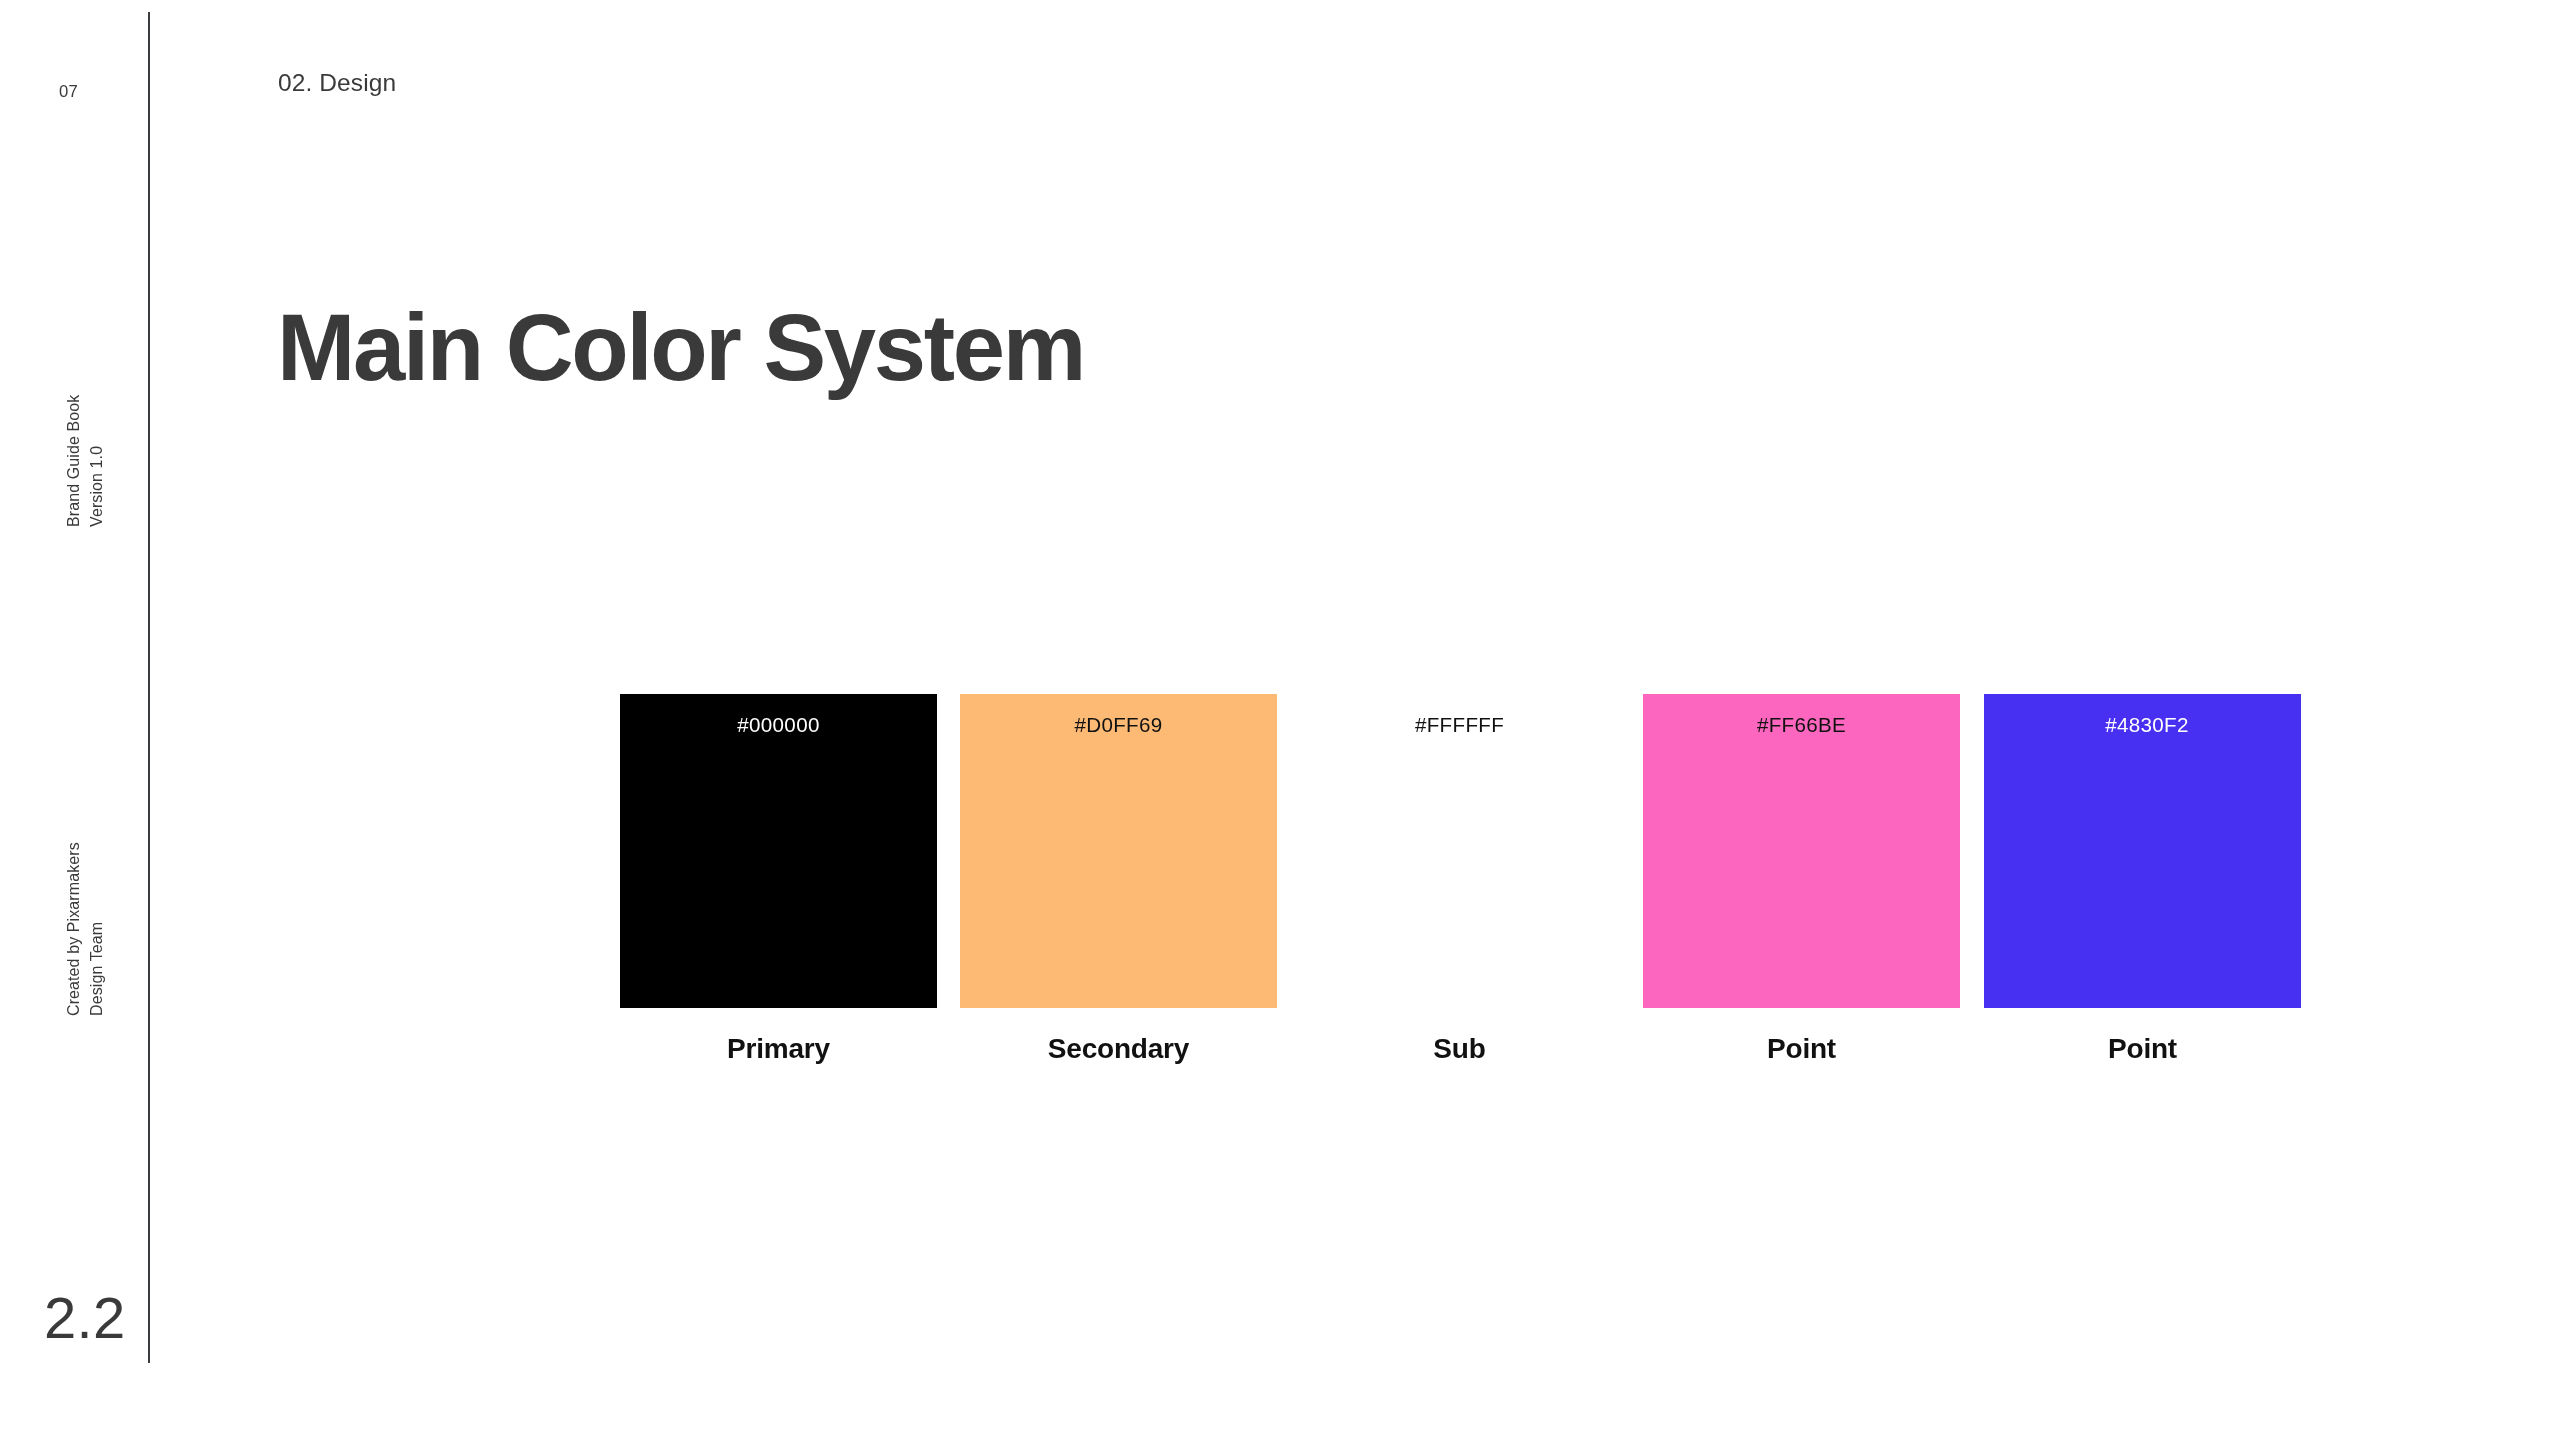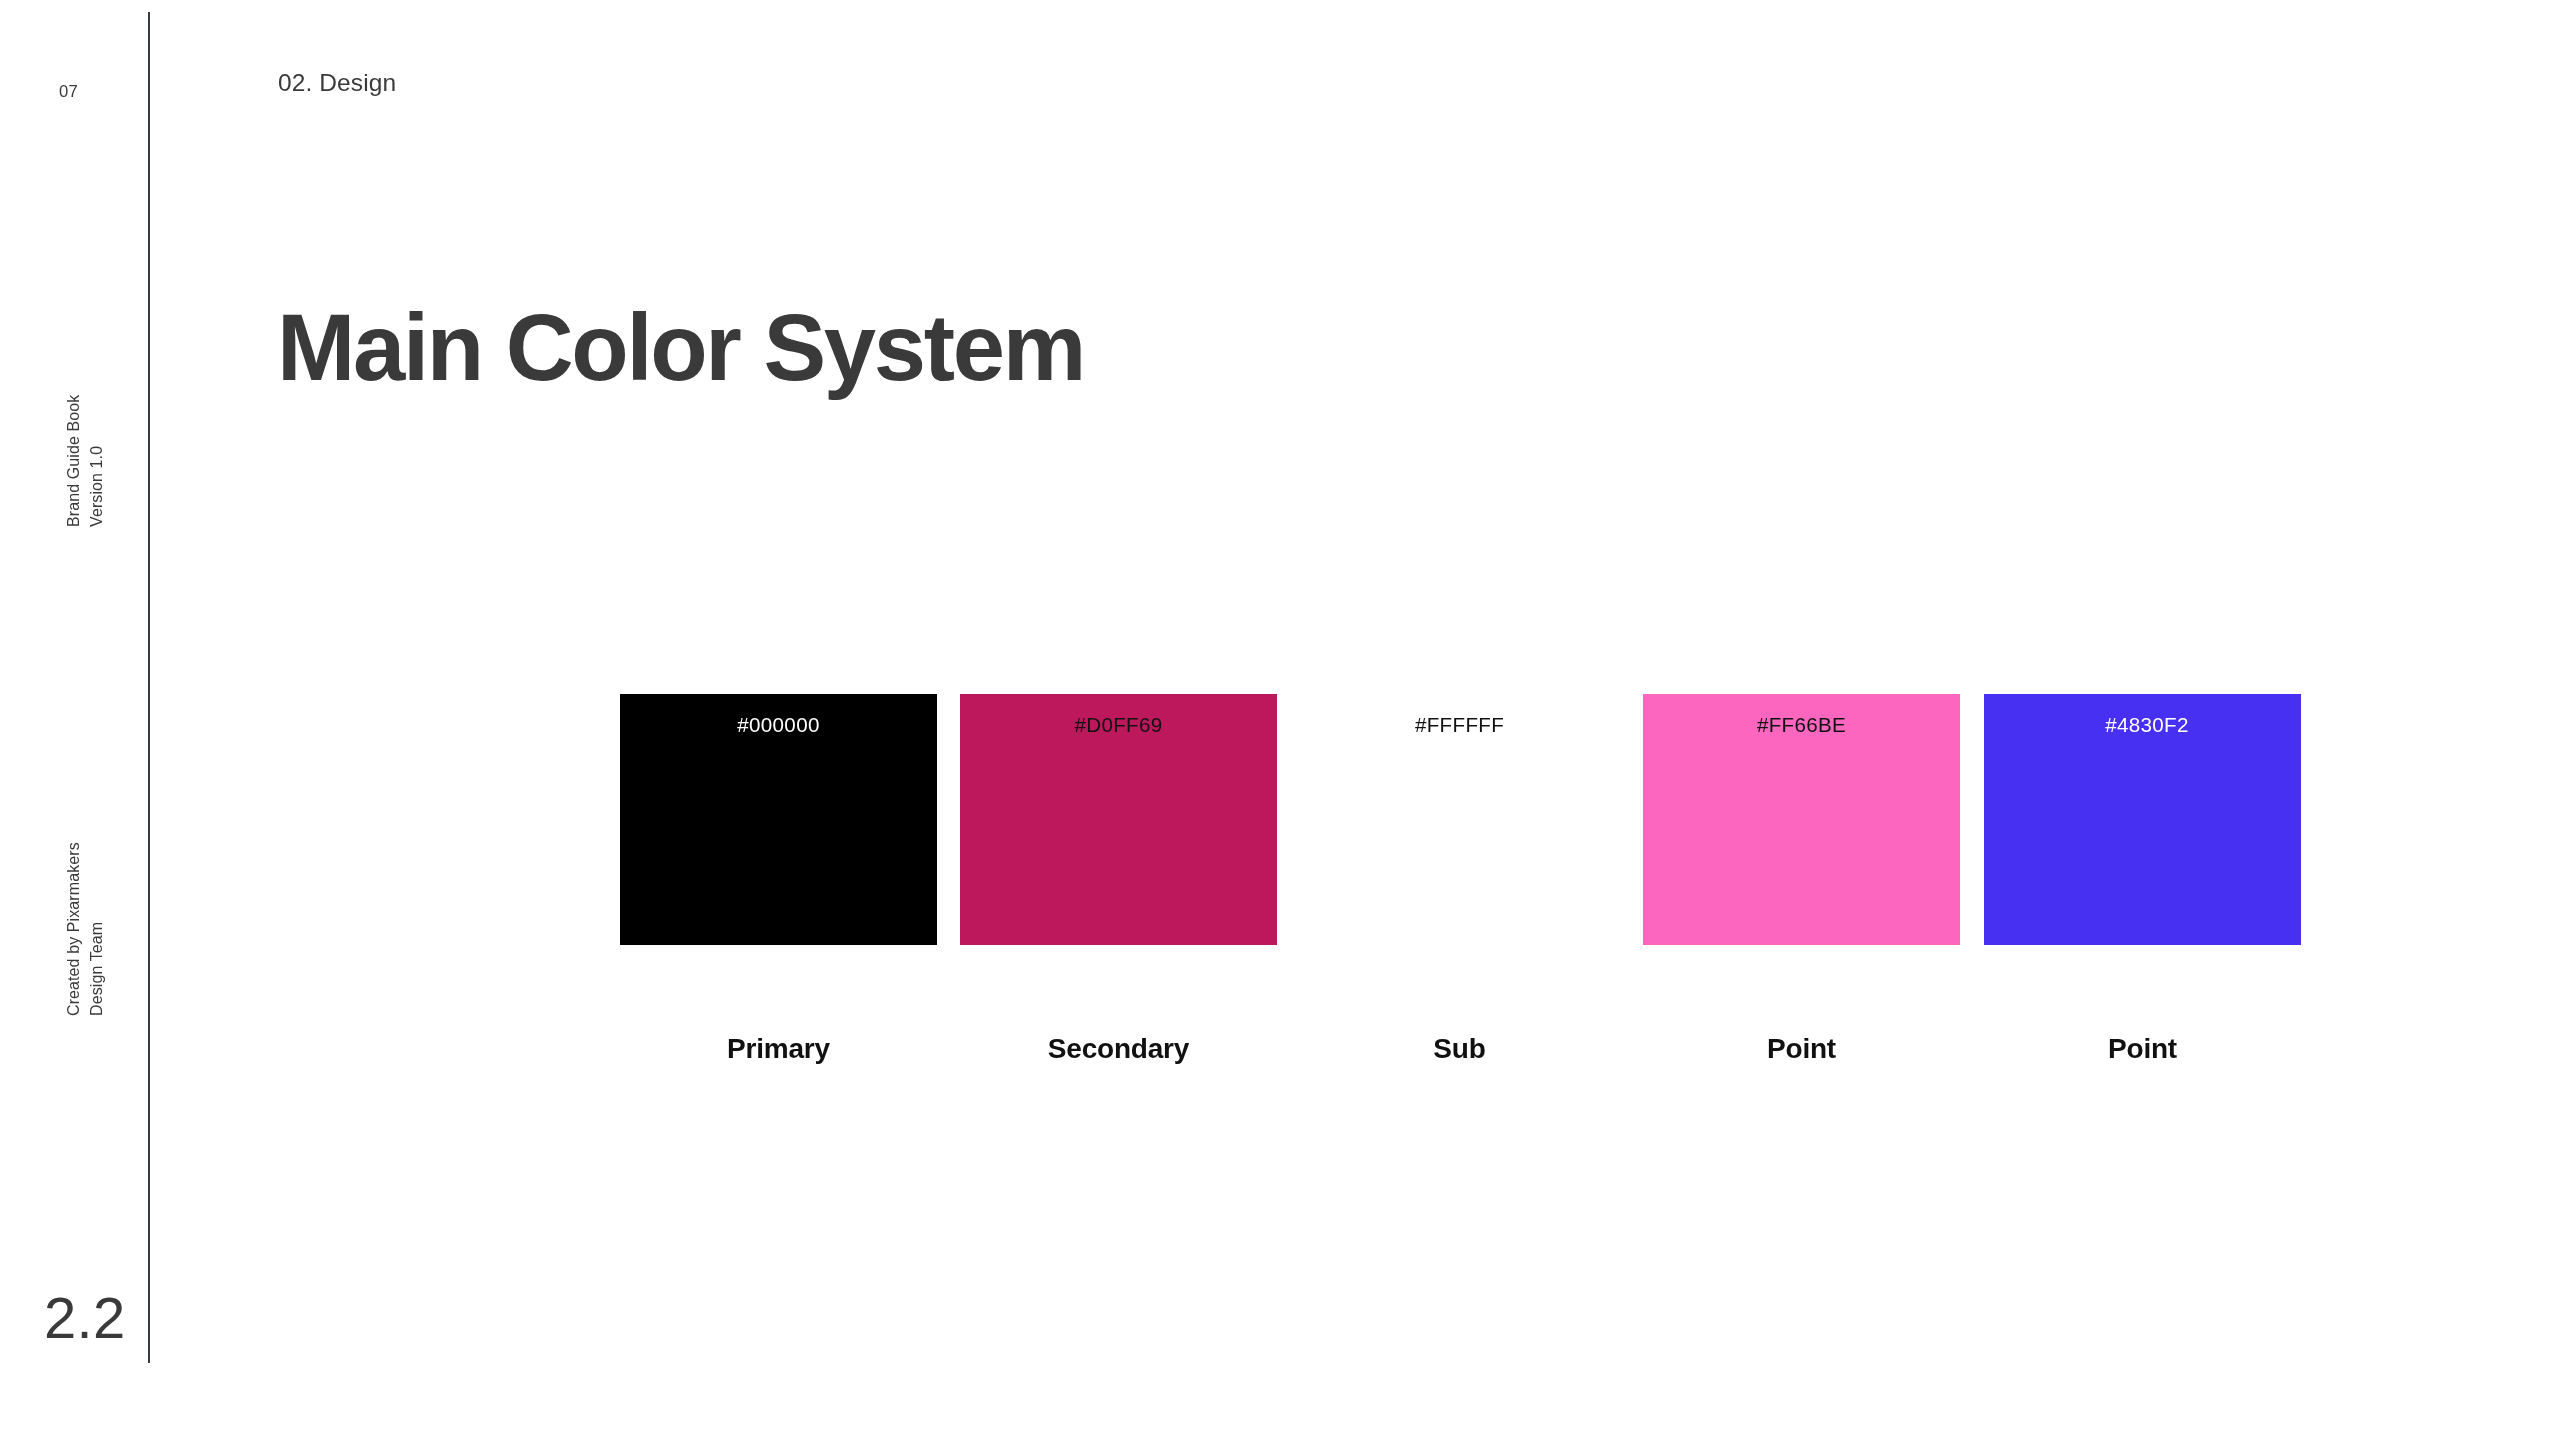--- a/index.html
+++ b/index.html
@@ -106,21 +106,21 @@
     height: 399px;
   }
 
   .swatch-group {
     position: absolute;
     top: 0;
   }
 
   .swatch {
     width: 100%;
-    height: 251px;
+    height: 314px;
     position: relative;
     box-sizing: border-box;
   }
 
   .swatch-hex {
     position: absolute;
     left: 0;
     right: 0;
     top: 20.6px;
     text-align: center;
@@ -170,21 +170,21 @@
 <h1 id="page-title">Main Color System</h1>
 
 <div id="palette">
     <div class="swatch-group" style="left: 620px; width: 317px;">
       <div class="swatch" style="background: rgb(0, 0, 0);">
         <div class="swatch-hex" style="color: rgb(255, 255, 255);">#000000</div>
       </div>
       <div class="swatch-name">Primary</div>
     </div>
     <div class="swatch-group" style="left: 960px; width: 317px;">
-      <div class="swatch" style="background: #be185d;">
+      <div class="swatch" style="background: #fdba74;">
         <div class="swatch-hex" style="color: rgb(17, 17, 17);">#D0FF69</div>
       </div>
       <div class="swatch-name">Secondary</div>
     </div>
     <div class="swatch-group" style="left: 1301px; width: 317px;">
       <div class="swatch" style="background: transparent; text-decoration: underline;">
         <div class="swatch-hex" style="color: rgb(17, 17, 17);">#FFFFFF</div>
       </div>
       <div class="swatch-name">Sub</div>
     </div>

